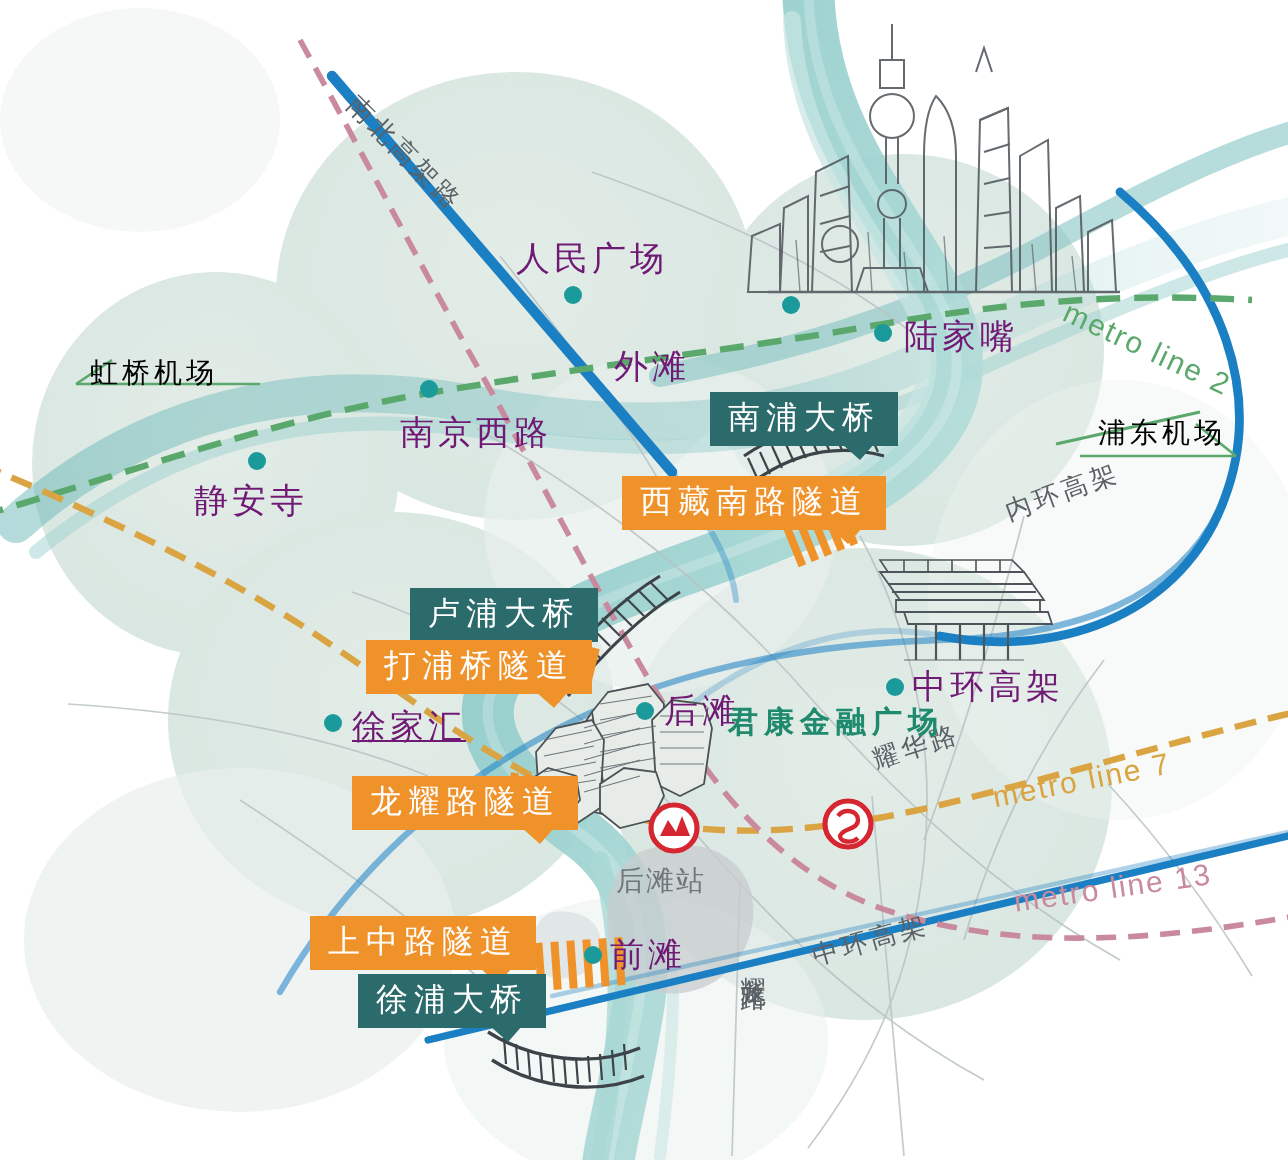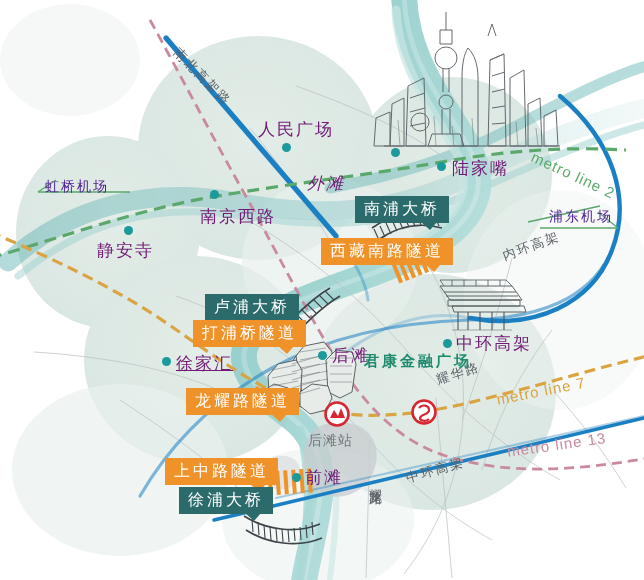--- a/index.html
+++ b/index.html
@@ -11,37 +11,37 @@
 
   
   .place{color:#701a75;font-size:17px;letter-spacing:2px;font-family:"DejaVu Sans",sans-serif;}
   .place.small{font-size:14px;letter-spacing:1px;}
   .dot{position:absolute;width:9px;height:9px;border-radius:50%;background:#1a9a9a;}
 
   
   .tag{position:absolute;color:#ffffff;font-size:16px;padding:3px 9px 4px 9px;letter-spacing:3px;
        font-family:"DejaVu Sans",sans-serif;line-height:1.25;}
   .tag.teal{background:#2b6b6b;}
-  .tag.orange{background:#f0922a;margin-left:10px;}
+  .tag.orange{background:#f0922a;}
   .tag:after{content:"";position:absolute;width:0;height:0;}
   .tag.tail-br:after{right:12px;bottom:-7px;border-left:9px solid transparent;border-right:7px solid transparent;border-top:8px solid #2b6b6b;}
   .tag.orange.tail-br:after{border-top-color:#f0922a;}
 
   
   .road{position:absolute;color:#5a6066;font-size:13px;letter-spacing:2px;font-family:"DejaVu Sans",sans-serif;}
   .road.vert{writing-mode:vertical-rl;letter-spacing:2px;}
 
   
   .metro-cap{position:absolute;font-size:15px;letter-spacing:1px;font-family:"Liberation Sans",sans-serif;}
   .metro-cap.l2{color:#5aa86b;}
   .metro-cap.l7{color:#d9a441;}
   .metro-cap.l13{color:#c98a9e;}
 
   
-  .airport{position:absolute;color:#4c1d95;font-size:14px;letter-spacing:2px;font-family:Liberation Mono, monospace;}
+  .airport{position:absolute;color:#000000;font-size:14px;letter-spacing:2px;font-family:Liberation Mono, monospace;}
 
   
   .brand{position:absolute;}
   .brand .cn{color:#1f8a6d;font-size:15px;letter-spacing:3px;font-weight:bold;font-family:"DejaVu Serif",serif;}
   .brand .en{color:#6b6f74;font-size:9px;letter-spacing:3.5px;line-height:13px;font-family:"Liberation Serif",serif;}
 </style>
 </head>
 <body>
 
 <div id="map">
@@ -354,21 +354,21 @@
         <path d="M618,228 L598,212"></path>
       </g>
     </g>
   </svg>
 
   <div>
     <span class="dot" style="left:282px;top:143px;"></span>
     <span class="lbl place" style="left:258px;top:118px;">人民广场</span>
 
     <span class="dot" style="left:391px;top:148px;"></span>
-    <span class="lbl place" style="left:307px;top:172px;font-style:italic;">外滩</span>
+    <span class="lbl place" style="left:307px;top:172px;">外滩</span>
 
     <span class="dot" style="left:437px;top:162px;"></span>
     <span class="lbl place" style="left:452px;top:157px;">陆家嘴</span>
 
     <span class="dot" style="left:210px;top:190px;"></span>
     <span class="lbl place" style="left:200px;top:205px;">南京西路</span>
 
     <span class="dot" style="left:124px;top:226px;"></span>
     <span class="lbl place" style="left:97px;top:239px;">静安寺</span>
 

